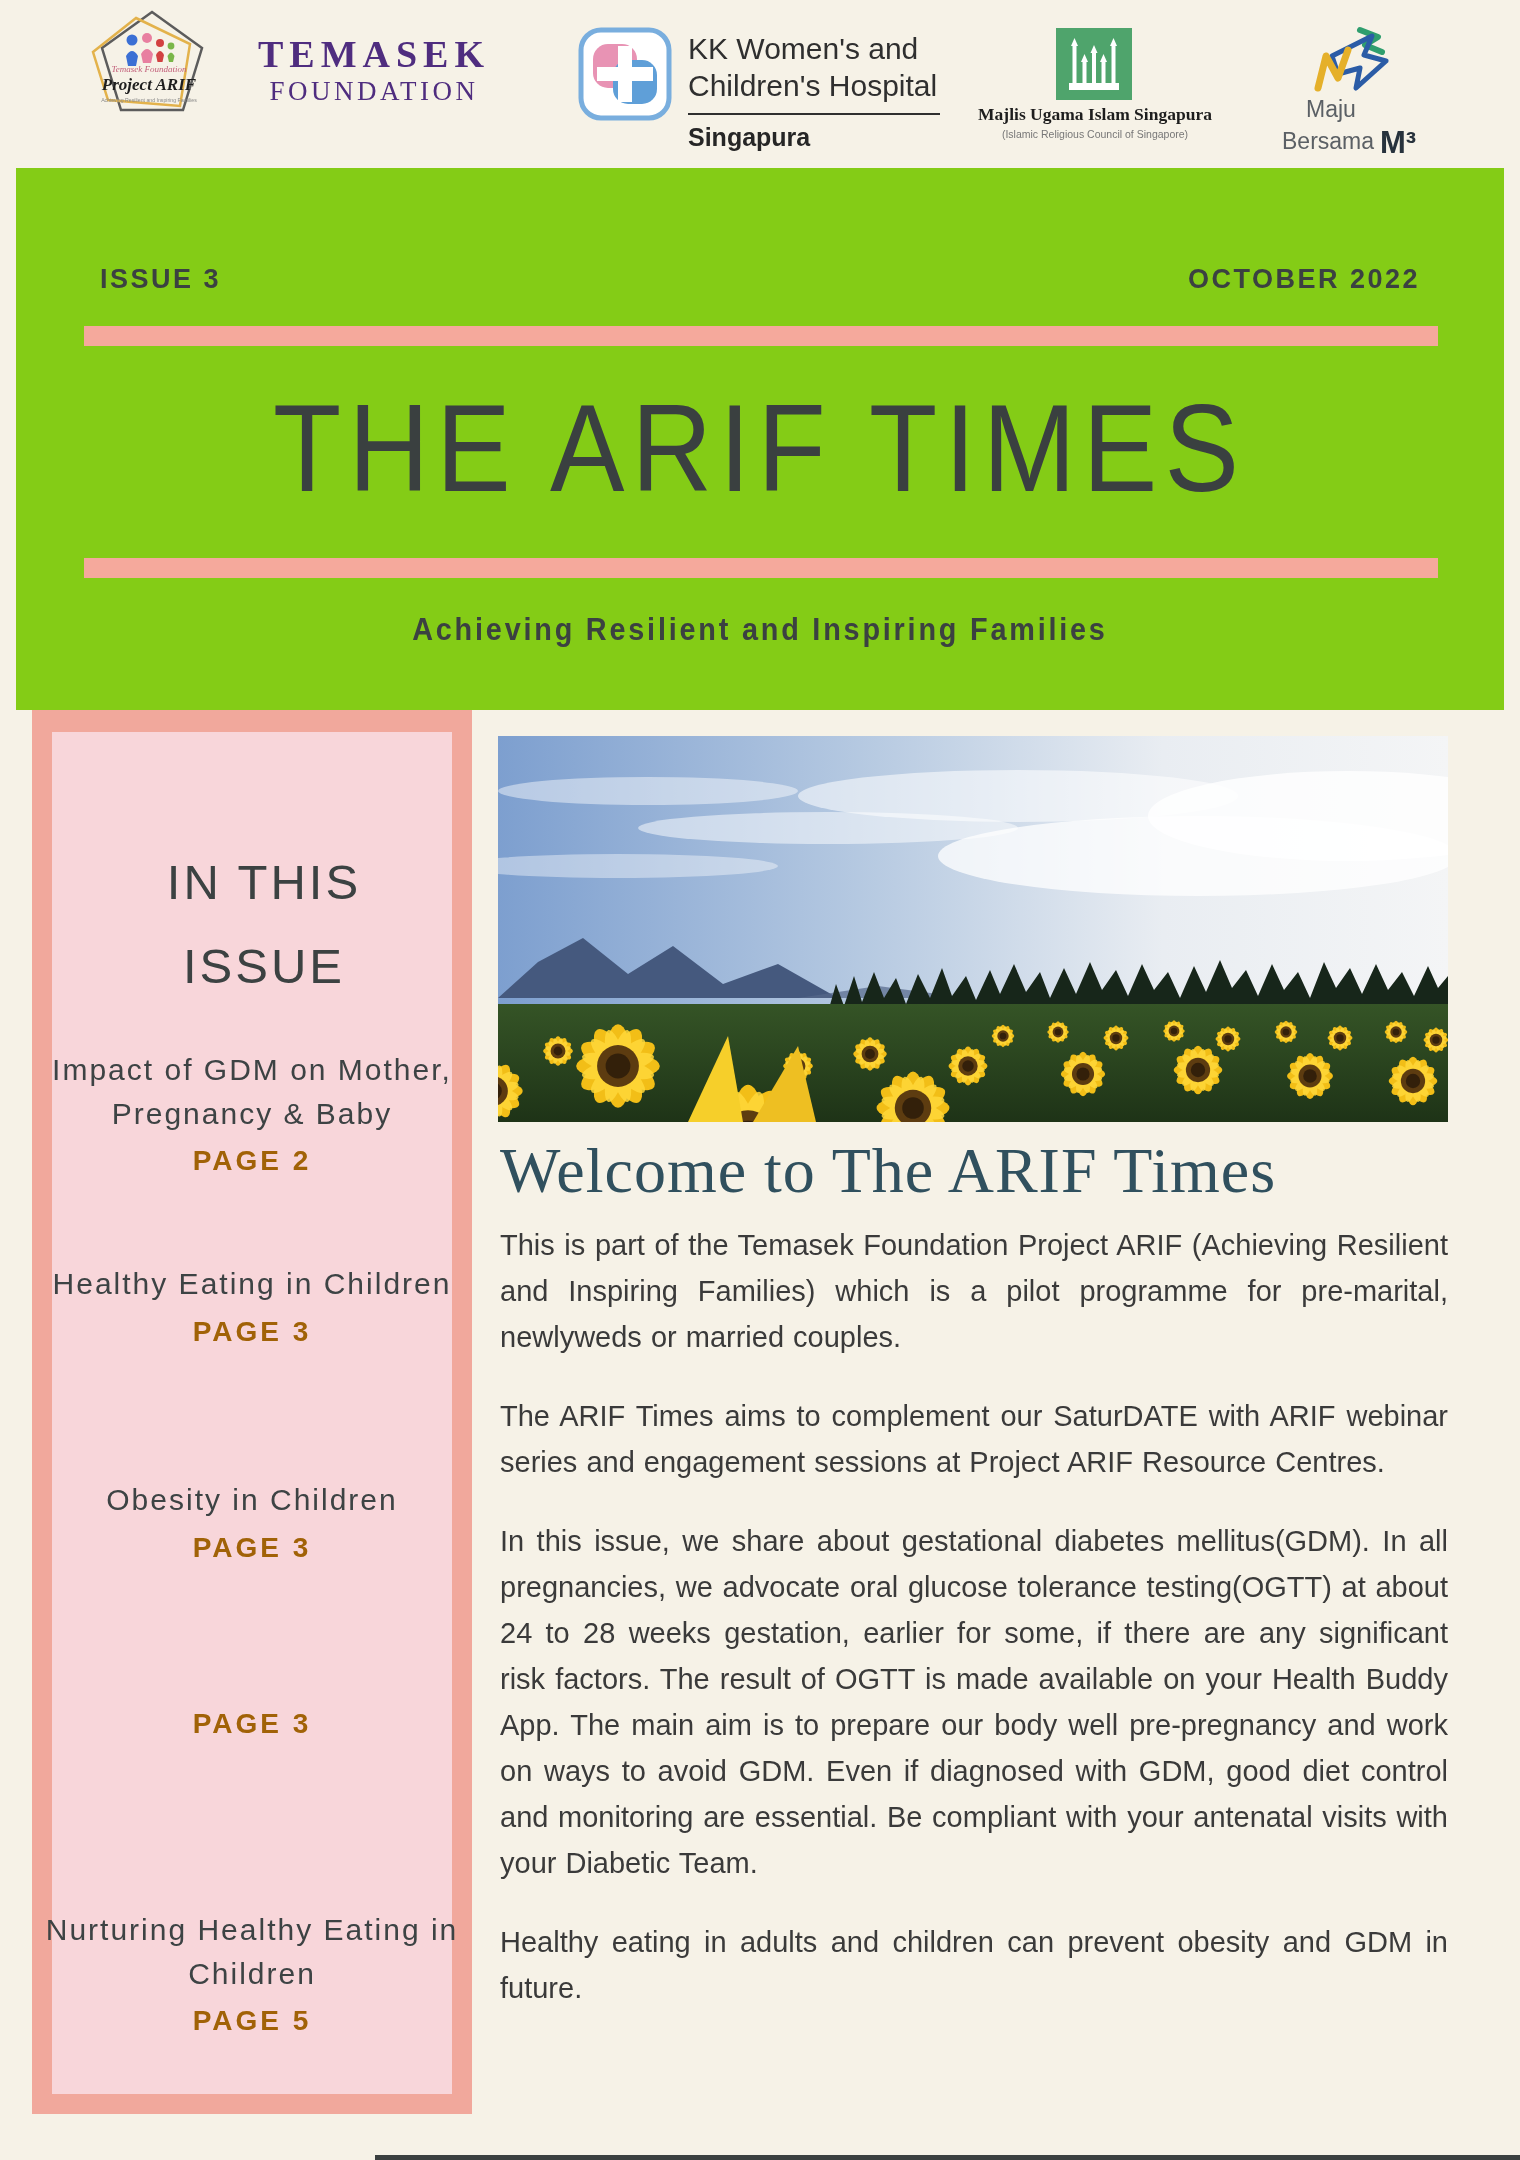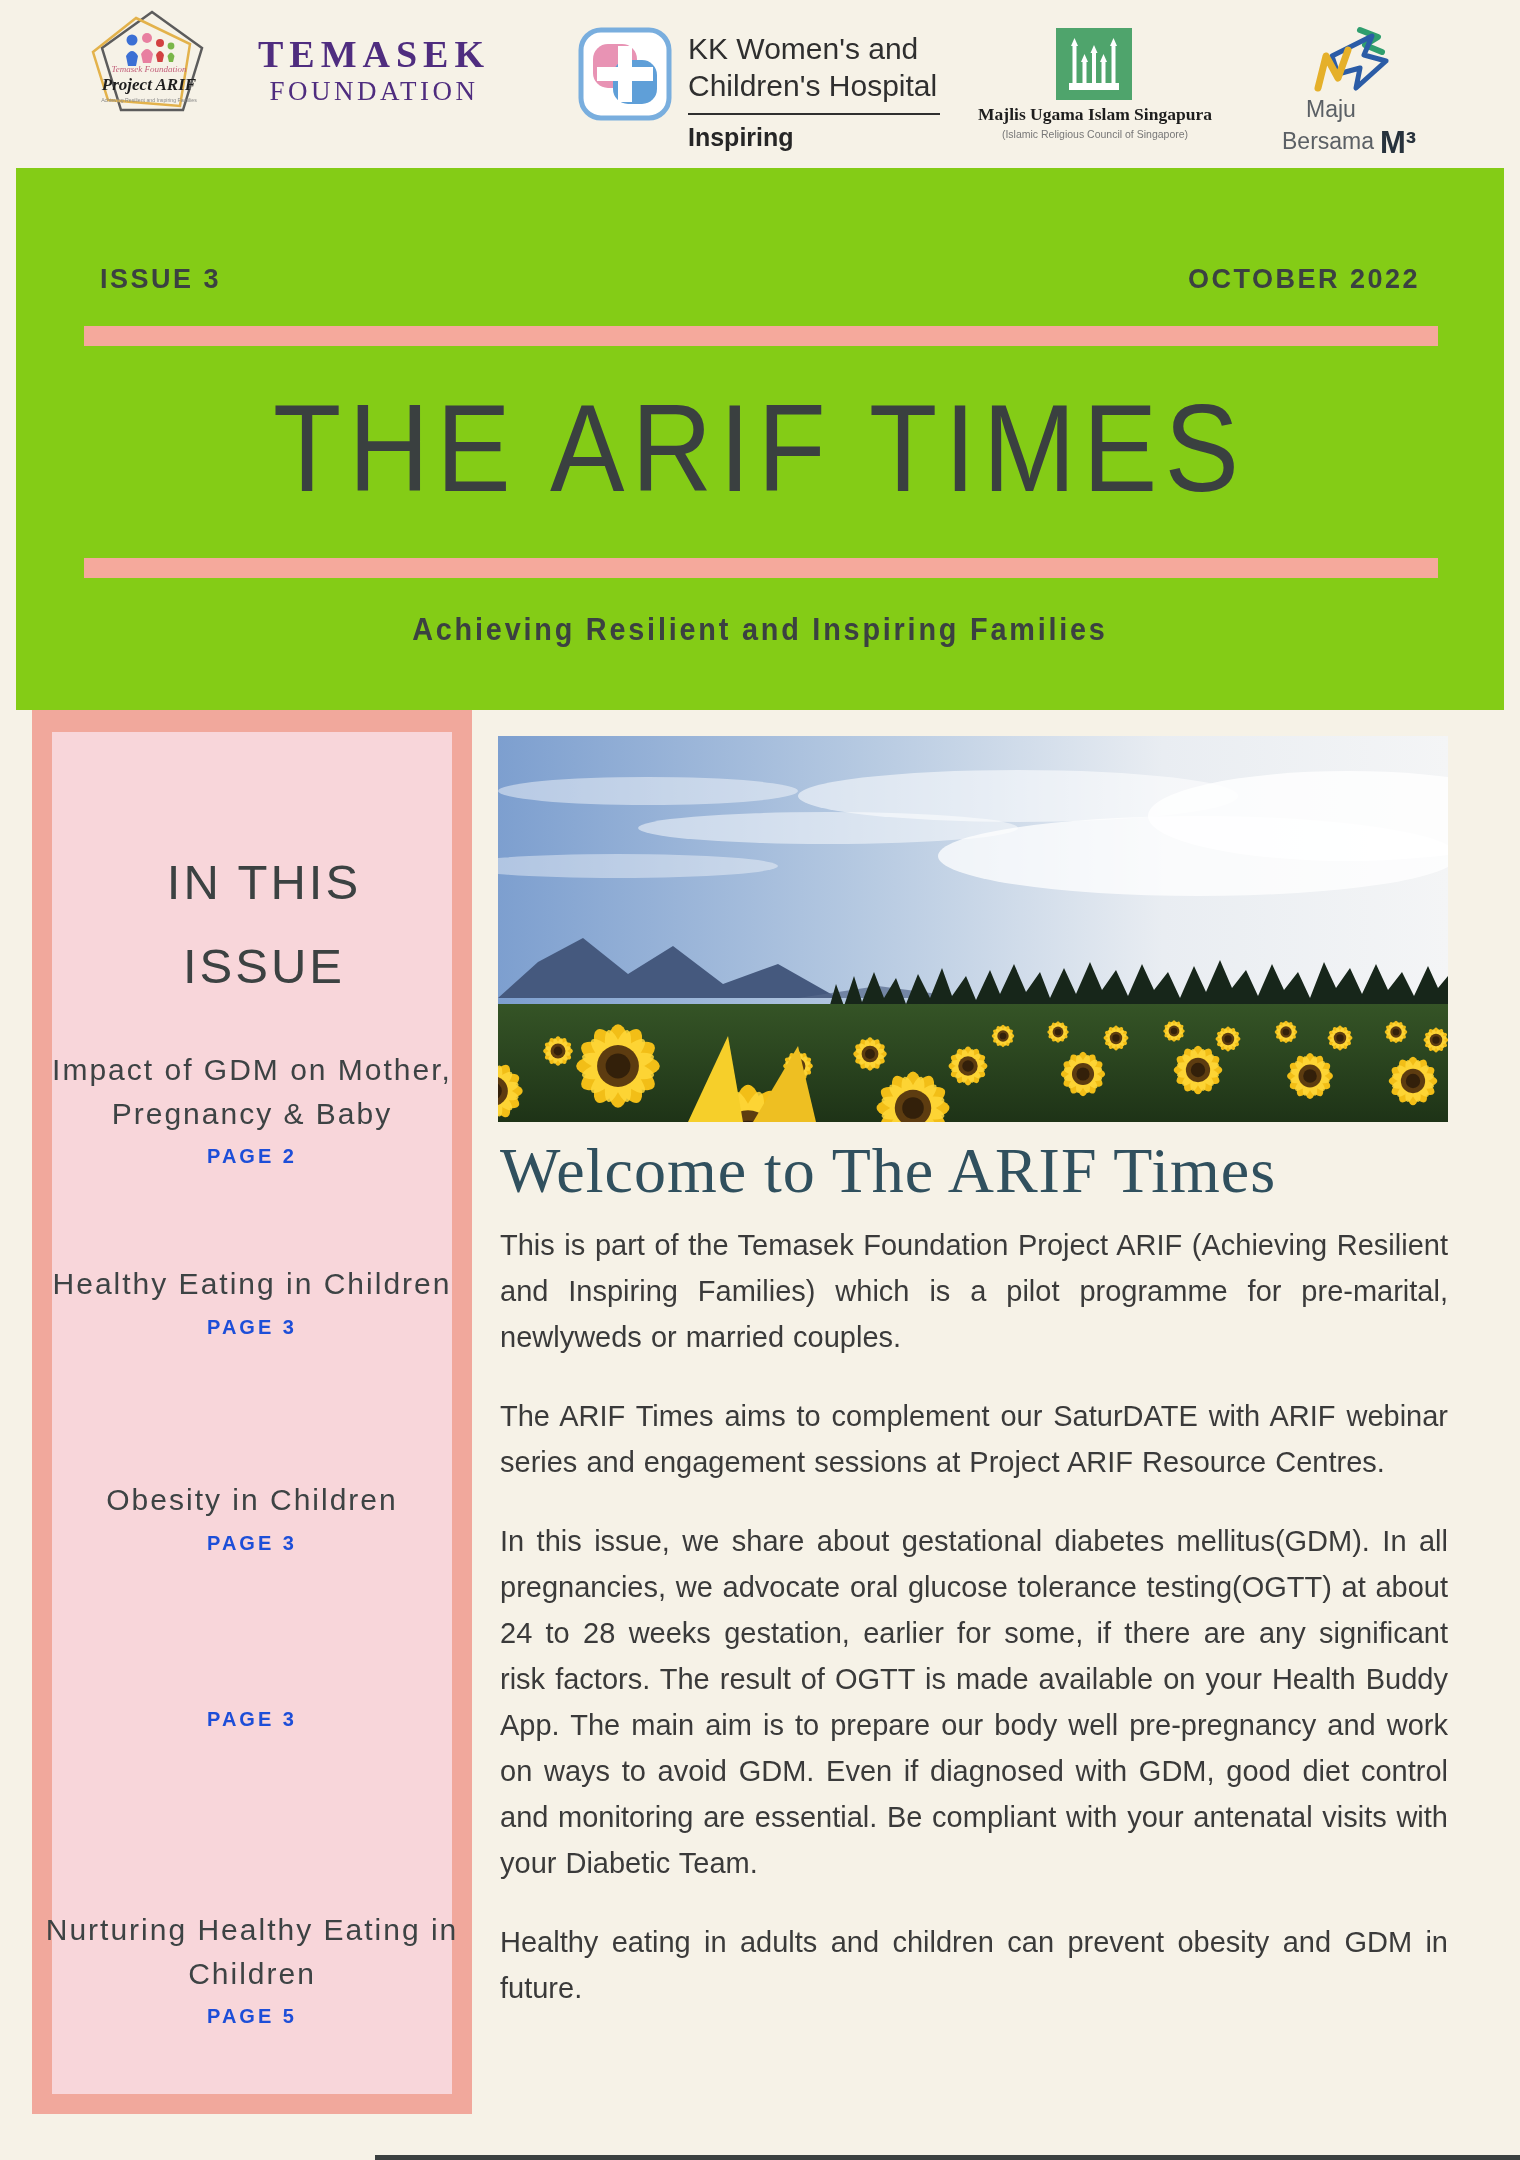--- a/index.html
+++ b/index.html
@@ -36,21 +36,21 @@
   .mast-sub-wrap{position:absolute;left:0;right:0;top:444px;text-align:center;}
   .mast-sub{display:inline-block;transform:scaleX(.93);font-size:31px;font-weight:700;letter-spacing:3px;color:#3b4141;}
 
   
   #sidebar-outer{position:absolute;left:32px;top:710px;width:440px;height:1404px;background:#f1a89c;}
   #sidebar-inner{position:absolute;left:52px;top:732px;width:400px;height:1362px;background:#f8d6da;}
   .toc-title{position:absolute;left:52px;top:840px;width:424px;text-align:center;color:#3c4242;
              font-size:49px;letter-spacing:3px;line-height:1.72;font-weight:500;}
   .toc-item{position:absolute;left:40px;width:424px;text-align:center;color:#3d4344;}
   .toc-item-title{font-size:30px;letter-spacing:2px;line-height:1.45;font-weight:500;}
-  .toc-item-page{font-size:20px;font-weight:700;letter-spacing:3px;margin-top:10px;color:#1d4ed8;}
+  .toc-item-page{font-size:28px;font-weight:700;letter-spacing:3px;margin-top:10px;color:#a16207;}
   #toc-0{top:1048px;} #toc-1{top:1262px;} #toc-2{top:1478px;} #toc-3{top:1698px;} #toc-4{top:1908px;}
 
   
   #hero-image{position:absolute;left:498px;top:736px;width:950px;height:386px;}
   #main-heading{position:absolute;left:500px;top:1134px;width:948px;
                 font-family:"Liberation Serif",serif;font-size:64px;color:#30505e;letter-spacing:1px;}
   #main-text{position:absolute;left:500px;top:1222px;width:948px;}
   #main-text p{margin:0 0 33px 0;font-size:29px;line-height:46px;color:#3a3a3a;text-align:justify;word-spacing:1px;}
   #main-text p:last-child{margin-bottom:0;}
 
@@ -90,21 +90,21 @@
       <rect x="4" y="4" width="88" height="88" rx="20" fill="#ffffff" stroke="#79aede" stroke-width="5"></rect>
       <rect x="16" y="18" width="44" height="44" rx="15" fill="#e893b4"></rect>
       <rect x="36" y="34" width="44" height="44" rx="15" fill="#5f9fd8"></rect>
       <rect x="41" y="20" width="14" height="56" fill="#ffffff"></rect>
       <rect x="20" y="41" width="56" height="14" fill="#ffffff"></rect>
     </svg>
     <div class="abs kkh-text">
       <div class="kkh-line">KK Women's and</div>
       <div class="kkh-line">Children's Hospital</div>
       <div class="kkh-rule"></div>
-      <div class="kkh-sub">Inspiring</div>
+      <div class="kkh-sub">Singapura</div>
     </div>
 
     <svg class="abs" style="left:1056px;top:28px;" width="76" height="72" viewBox="0 0 76 72">
       <rect x="0" y="0" width="76" height="72" fill="#4fa46c"></rect>
       <g fill="#ffffff">
         <rect x="13" y="55" width="50" height="7"></rect>
         <polygon points="18.5,10 22,18 15,18"></polygon>
           <rect x="16.5" y="18" width="4" height="37"></rect>
         <polygon points="28.5,26 32,34 25,34"></polygon>
           <rect x="26.5" y="34" width="4" height="21"></rect>

